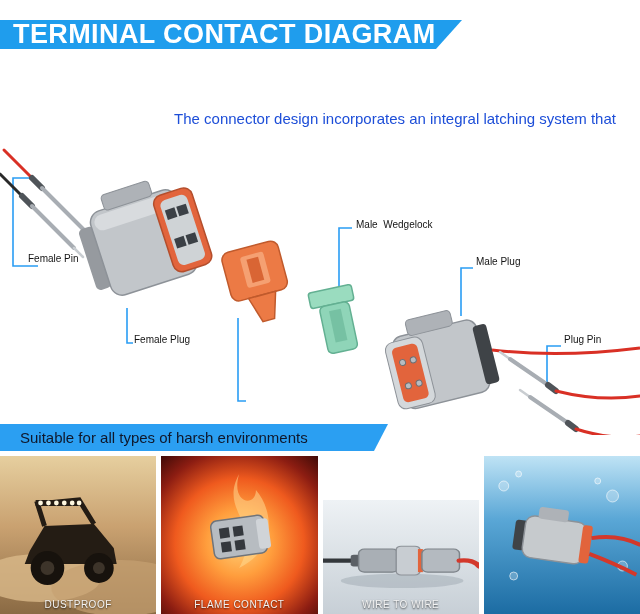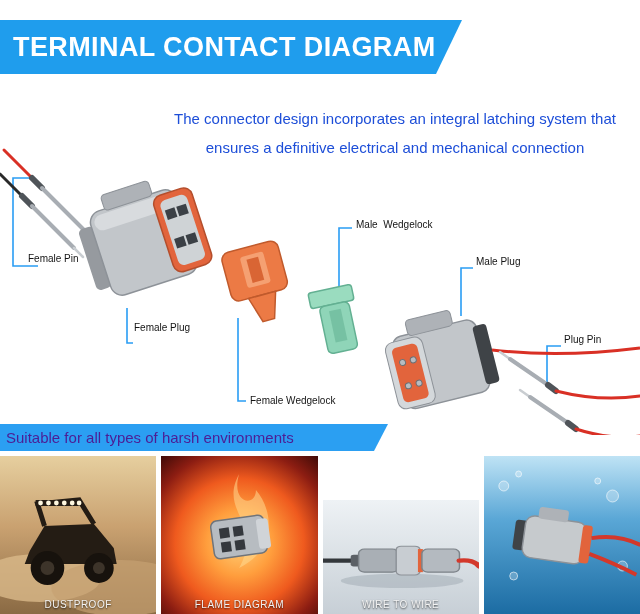--- a/index.html
+++ b/index.html
@@ -2,21 +2,21 @@
 <html><head>
 <meta charset="utf-8">
 <style>
   html,body{margin:0;padding:0;background:#ffffff;}
   .page{
     position:relative;width:640px;height:614px;overflow:hidden;
     background:#ffffff;font-family:"Liberation Sans",sans-serif;
   }
   
   .top-banner{
-    position:absolute;top:20px;left:0;width:462px;height:54px;
+    position:absolute;top:20px;left:0;width:462px;height:29px;
     background:#1f9ded;
     clip-path:polygon(0 0,100% 0,calc(100% - 26px) 100%,0 100%);
     display:flex;align-items:center;
   }
   .top-banner span{
     color:#ffffff;font-size:27px;font-weight:bold;letter-spacing:.4px;
     padding-left:13px;white-space:nowrap;
   }
   
   .description{
@@ -28,21 +28,21 @@
   .part-label{
     position:absolute;font-size:10px;color:#141414;white-space:pre;
   }
   
   .mid-banner{
     position:absolute;top:424px;left:0;width:388px;height:27px;
     background:#2b9ff2;
     clip-path:polygon(0 0,100% 0,calc(100% - 14px) 100%,0 100%);
     display:flex;align-items:center;
   }
-  .mid-banner span{color:#4c1d95;font-size:15px;padding-left:6px;white-space:nowrap;}
+  .mid-banner span{color:#0f172a;font-size:15px;padding-left:20px;white-space:nowrap;}
   
   .tiles{
     position:absolute;top:456px;left:0;width:640px;height:158px;
     display:flex;gap:5px;
   }
   .tile{position:relative;flex:1;overflow:hidden;}
   .tile svg{display:block;width:100%;height:100%;}
   .tile-dust{background:linear-gradient(180deg,#e6cf9f 0%,#c9a170 45%,#8a6a44 100%);}
   .tile-flame{background:radial-gradient(circle at 50% 55%,#ffd27a 0%,#ff9e3d 28%,#ef5a1e 55%,#8c1d12 80%,#3f0a07 100%);}
   .tile-wire{background:linear-gradient(180deg,#eef2f5,#c7cfd6);margin-top:44px;}
@@ -57,21 +57,20 @@
 <body>
 
 <div class="page">
 
   <div class="top-banner">
     <span>TERMINAL CONTACT DIAGRAM</span>
   </div>
 
   <div class="description">
     <div>The connector design incorporates an integral latching system that</div>
-    <div>ensures a definitive electrical and mechanical connection</div>
   </div>
 
   <svg class="diagram" width="640" height="295" viewBox="0 0 640 295">
 
     <g fill="none" stroke="#2a9df4" stroke-width="1.6">
       <polyline points="30,38 13,38 13,126 38,126"></polyline>
       <polyline points="127,168 127,203 133,203"></polyline>
       <polyline points="238,178 238,261 246,261"></polyline>
       <polyline points="352,88 339,88 339,148"></polyline>
       <polyline points="473,128 461,128 461,176"></polyline>
@@ -138,22 +137,21 @@
       <path d="M548,245 L556,251" stroke="#4f5459" stroke-width="6"></path>
       <path d="M556,251 Q600,262 640,256" stroke="#d93025" stroke-width="3"></path>
       <path d="M520,250 L530,257" stroke="#c9cdd1" stroke-width="2.5"></path>
       <path d="M530,257 L568,283" stroke="#a8adb3" stroke-width="4"></path>
       <path d="M568,283 L576,289" stroke="#4f5459" stroke-width="6"></path>
       <path d="M576,289 Q610,300 640,296" stroke="#d93025" stroke-width="3"></path>
     </g>
   </svg>
 
   <div class="part-label" style="left:28px;top:253px">Female Pin</div>
-  <div class="part-label" style="left:134px;top:322px">Female Plug</div>
-  <div class="part-label" style="left:250px;top:395px">Female Wedgelock</div>
+  <div class="part-label" style="left:134px;top:334px">Female Plug</div>
   <div class="part-label" style="left:356px;top:219px">Male  Wedgelock</div>
   <div class="part-label" style="left:476px;top:256px">Male Plug</div>
   <div class="part-label" style="left:564px;top:334px">Plug Pin</div>
 
   <div class="mid-banner">
     <span>Suitable for all types of harsh environments</span>
   </div>
 
   <div class="tiles">
 
@@ -189,21 +187,21 @@
           <rect x="52" y="62" width="54" height="38" rx="6" fill="#b7bcc1" stroke="#6f747a" stroke-width="1.5"></rect>
           <rect x="98" y="66" width="12" height="30" rx="3" fill="#d0d4d8"></rect>
           <g fill="#34383d">
             <rect x="60" y="70" width="10" height="10"></rect>
               <rect x="74" y="70" width="10" height="10"></rect>
             <rect x="60" y="84" width="10" height="10"></rect>
               <rect x="74" y="84" width="10" height="10"></rect>
           </g>
         </g>
       </svg>
-      <div class="tile-label">FLAME DIAGRAM</div>
+      <div class="tile-label">FLAME CONTACT</div>
     </div>
 
     <div class="tile tile-wire">
       <svg viewBox="0 0 158 158" preserveAspectRatio="none">
         <ellipse cx="80" cy="112" rx="62" ry="10" fill="#9aa4ac" opacity="0.45"></ellipse>
         <g>
           <path d="M0,84 L30,84" stroke="#33373b" stroke-width="6" fill="none" stroke-linecap="round"></path>
           <rect x="28" y="76" width="10" height="16" rx="3" fill="#5b6066"></rect>
           <rect x="36" y="68" width="40" height="32" rx="6" fill="#a9afb5" stroke="#7c8288" stroke-width="1.5"></rect>
           <rect x="74" y="64" width="24" height="40" rx="5" fill="#c8cdd2" stroke="#8d9298" stroke-width="1.5"></rect>

